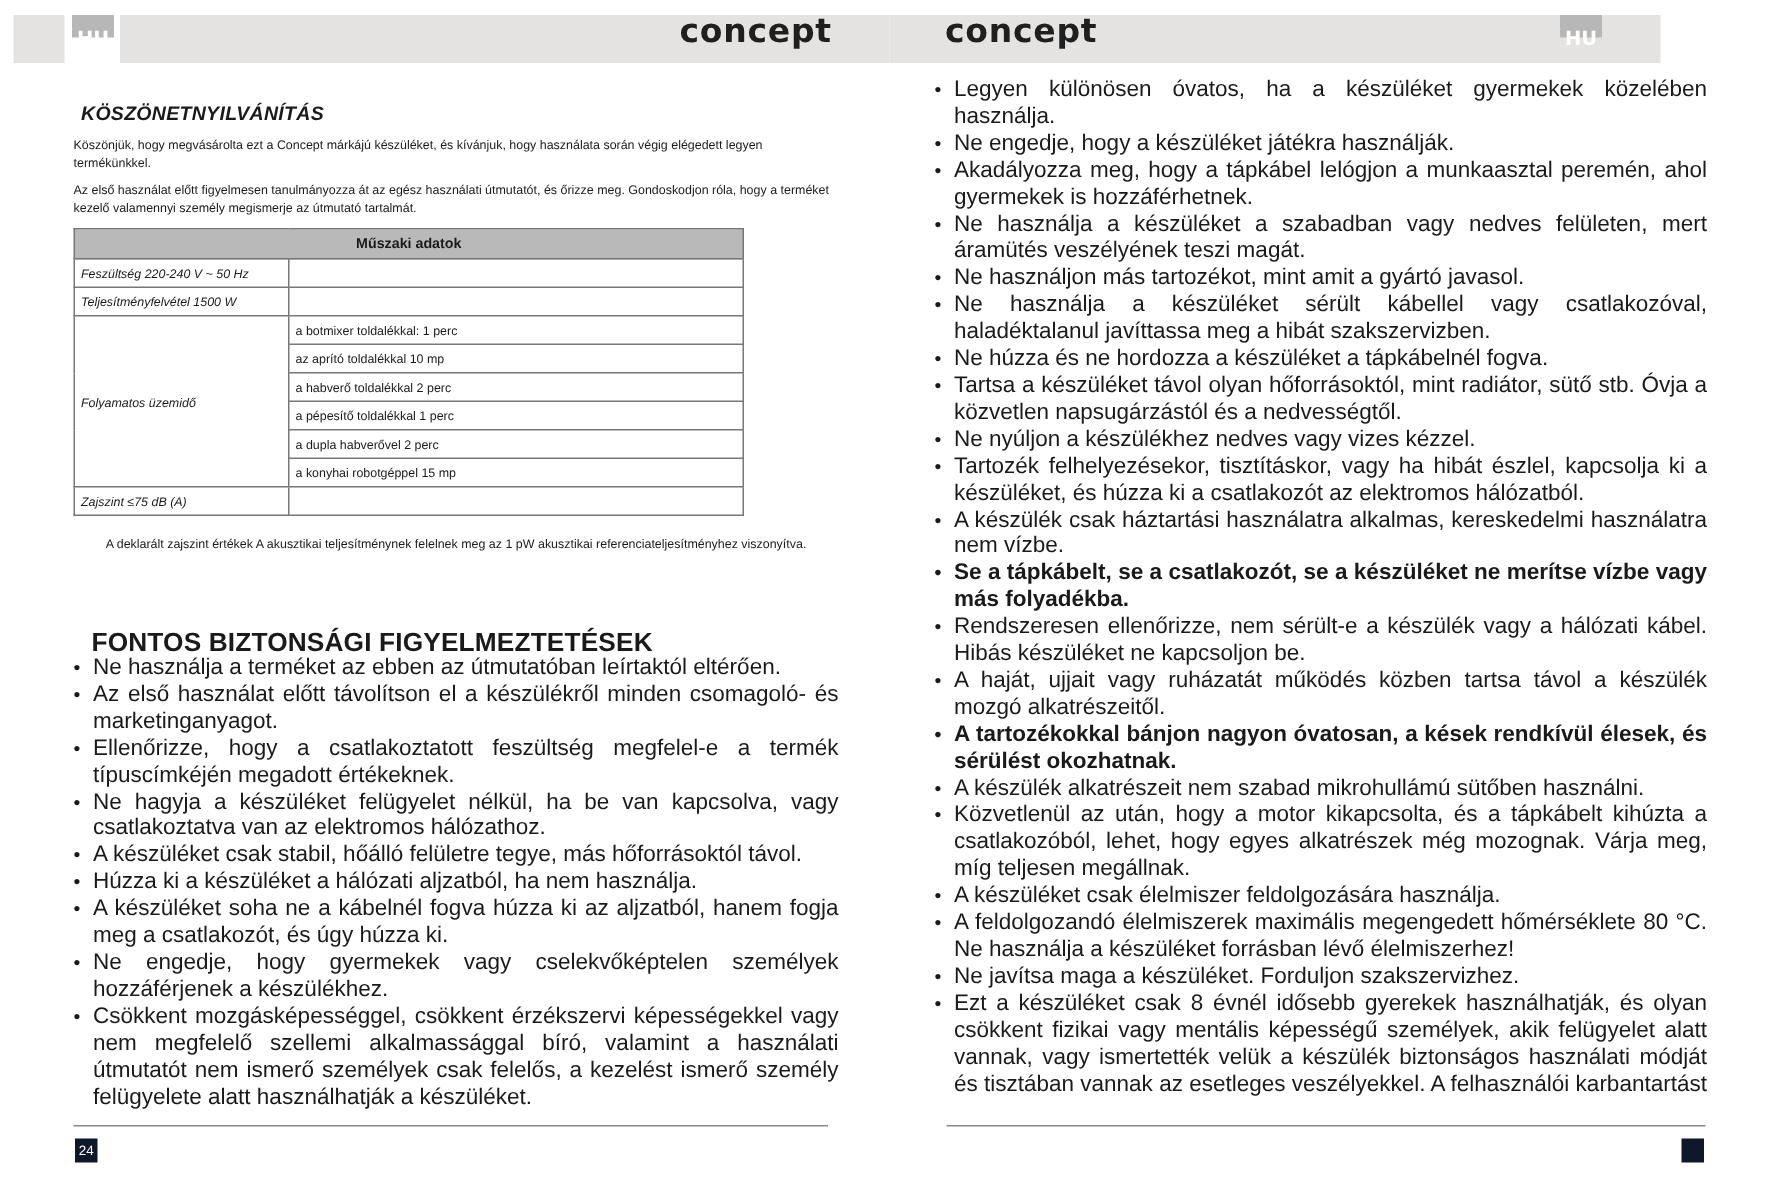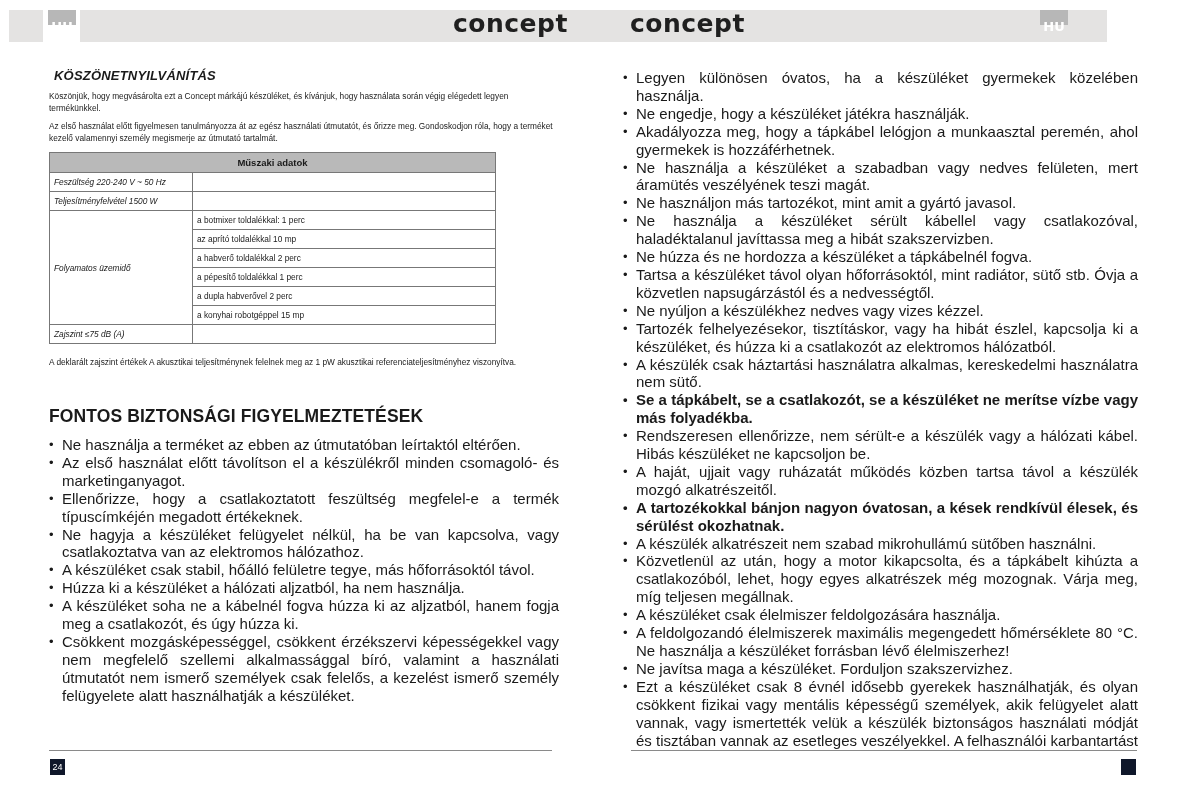--- a/index.html
+++ b/index.html
@@ -19,47 +19,47 @@
   .lang-badge {
     position: absolute; top: 10px; width: 28px; height: 15px; background: #b7b7b7;
     color: #ffffff; font-weight: bold; font-size: 13px; line-height: 34px; text-align: center;
     font-family: "DejaVu Sans", sans-serif; letter-spacing: 0px;
   }
   .left .lang-badge { left: 48px; }
   .right .lang-badge { left: 447px; }
   .right .hbar.tail { left: 478px; width: 36px; }
   .brand {
     position: absolute; top: 9px; font-family: "DejaVu Sans", sans-serif;
-    font-weight: bold; font-size: 25px; color: #1f1f1f; letter-spacing: 0.5px;
+    font-weight: bold; font-size: 22px; color: #1f1f1f; letter-spacing: 0.5px;
   }
   .left .brand { left: 453px; }
   .right .brand { left: 37px; }
 
   
   .intro-title { position: absolute; left: 54px; top: 68px; font-size: 13px; font-weight: bold; letter-spacing: 0.2px; font-style: italic; }
   .small-p { position: absolute; left: 49px; width: 510px; font-size: 8.3px; line-height: 11.5px; }
   .p1 { top: 91px; }
   .p2 { top: 121px; }
   table.spec {
     position: absolute; left: 49px; top: 152px; width: 447px; border-collapse: collapse;
     font-size: 8.3px;
   }
   table.spec td, table.spec th { border: 1px solid #777; padding: 0 4px; height: 18px; margin-top: 17px; }
   table.spec th { background: #b9b9b9; font-weight: bold; font-size: 9.5px; height: 19px; }
   table.spec td.val { text-align: left; }
   table.spec td.lbl { width: 134px; font-style: italic; }
-  .p3 { top: 357px; }
+  .p3 { top: 357px; text-align: center; }
 
-  h2.warn { position: absolute; left: 49px; top: 406px; margin: 0; font-size: 17.5px; font-weight: bold; letter-spacing: 0.1px; }
+  h2.warn { position: absolute; left: 49px; top: 406px; margin: 12px; font-size: 17.5px; font-weight: bold; letter-spacing: 0.1px; }
   ul.bullets { position: absolute; margin: 0; padding: 0; list-style: none; font-size: 15px; line-height: 17.9px; }
   ul.bullets li { position: relative; padding-left: 13px; text-align: justify; }
   ul.bullets li::before { content: "•"; position: absolute; left: 0; top: 0; font-size: 13px; }
   ul.bullets li.bold { font-weight: bold; }
   .left ul.bullets { left: 49px; top: 436px; width: 510px; }
-  .right ul.bullets { left: 30px; top: 69px; width: 515px; }
+  .right ul.bullets { left: 30px; top: 51px; width: 515px; }
 
   .rule { position: absolute; top: 750px; height: 1px; background: #8a8a8a; }
   .left .rule { left: 49px; width: 503px; }
   .right .rule { left: 38px; width: 506px; }
   .pagenum {
     position: absolute; top: 759px; width: 15px; height: 16px; background: #0f172a;
     color: #fff; font-size: 9px; line-height: 16px; text-align: center;
   }
   .left .pagenum { left: 50px; }
   .right .pagenum { left: 528px; }
@@ -119,20 +119,21 @@
 
   <h2 class="warn">FONTOS BIZTONSÁGI FIGYELMEZTETÉSEK</h2>
   <ul class="bullets">
     <li>Ne használja a terméket az ebben az útmutatóban leírtaktól eltérően.</li>
     <li>Az első használat előtt távolítson el a készülékről minden csomagoló- és marketinganyagot.</li>
     <li>Ellenőrizze, hogy a csatlakoztatott feszültség megfelel-e a termék típuscímkéjén megadott értékeknek.</li>
     <li>Ne hagyja a készüléket felügyelet nélkül, ha be van kapcsolva, vagy csatlakoztatva van az elektromos hálózathoz.</li>
     <li>A készüléket csak stabil, hőálló felületre tegye, más hőforrásoktól távol.</li>
     <li>Húzza ki a készüléket a hálózati aljzatból, ha nem használja.</li>
     <li>A készüléket soha ne a kábelnél fogva húzza ki az aljzatból, hanem fogja meg a csatlakozót, és úgy húzza ki.</li>
+    <li>Ne engedje, hogy gyermekek vagy cselekvőképtelen személyek hozzáférjenek a készülékhez.</li>
     <li>Csökkent mozgásképességgel, csökkent érzékszervi képességekkel vagy nem megfelelő szellemi alkalmassággal bíró, valamint a használati útmutatót nem ismerő személyek csak felelős, a kezelést ismerő személy felügyelete alatt használhatják a készüléket.</li>
   </ul>
 
   <div class="rule"></div>
   <div class="pagenum">24</div>
 </div>
 
 <div class="page right">
   <div class="hbar big"></div>
   <div class="brand">concept</div>
@@ -143,21 +144,21 @@
       <li>Legyen különösen óvatos, ha a készüléket gyermekek közelében használja.</li>
       <li>Ne engedje, hogy a készüléket játékra használják.</li>
       <li>Akadályozza meg, hogy a tápkábel lelógjon a munkaasztal peremén, ahol gyermekek is hozzáférhetnek.</li>
       <li>Ne használja a készüléket a szabadban vagy nedves felületen, mert áramütés veszélyének teszi magát.</li>
       <li>Ne használjon más tartozékot, mint amit a gyártó javasol.</li>
       <li>Ne használja a készüléket sérült kábellel vagy csatlakozóval, haladéktalanul javíttassa meg a hibát szakszervizben.</li>
       <li>Ne húzza és ne hordozza a készüléket a tápkábelnél fogva.</li>
       <li>Tartsa a készüléket távol olyan hőforrásoktól, mint radiátor, sütő stb. Óvja a közvetlen napsugárzástól és a nedvességtől.</li>
       <li>Ne nyúljon a készülékhez nedves vagy vizes kézzel.</li>
       <li>Tartozék felhelyezésekor, tisztításkor, vagy ha hibát észlel, kapcsolja ki a készüléket, és húzza ki a csatlakozót az elektromos hálózatból.</li>
-      <li>A készülék csak háztartási használatra alkalmas, kereskedelmi használatra nem sütő.</li>
+      <li>A készülék csak háztartási használatra alkalmas, kereskedelmi használatra nem vízbe.</li>
       <li class="bold">Se a tápkábelt, se a csatlakozót, se a készüléket ne merítse vízbe vagy más folyadékba.</li>
       <li>Rendszeresen ellenőrizze, nem sérült-e a készülék vagy a hálózati kábel. Hibás készüléket ne kapcsoljon be.</li>
       <li>A haját, ujjait vagy ruházatát működés közben tartsa távol a készülék mozgó alkatrészeitől.</li>
       <li class="bold">A tartozékokkal bánjon nagyon óvatosan, a kések rendkívül élesek, és sérülést okozhatnak.</li>
       <li>A készülék alkatrészeit nem szabad mikrohullámú sütőben használni.</li>
       <li>Közvetlenül az után, hogy a motor kikapcsolta, és a tápkábelt kihúzta a csatlakozóból, lehet, hogy egyes alkatrészek még mozognak. Várja meg, míg teljesen megállnak.</li>
       <li>A készüléket csak élelmiszer feldolgozására használja.</li>
       <li>A feldolgozandó élelmiszerek maximális megengedett hőmérséklete 80 °C. Ne használja a készüléket forrásban lévő élelmiszerhez!</li>
       <li>Ne javítsa maga a készüléket. Forduljon szakszervizhez.</li>
       <li>Ezt a készüléket csak 8 évnél idősebb gyerekek használhatják, és olyan csökkent fizikai vagy mentális képességű személyek, akik felügyelet alatt vannak, vagy ismertették velük a készülék biztonságos használati módját és tisztában vannak az esetleges veszélyekkel. A felhasználói karbantartást</li>

